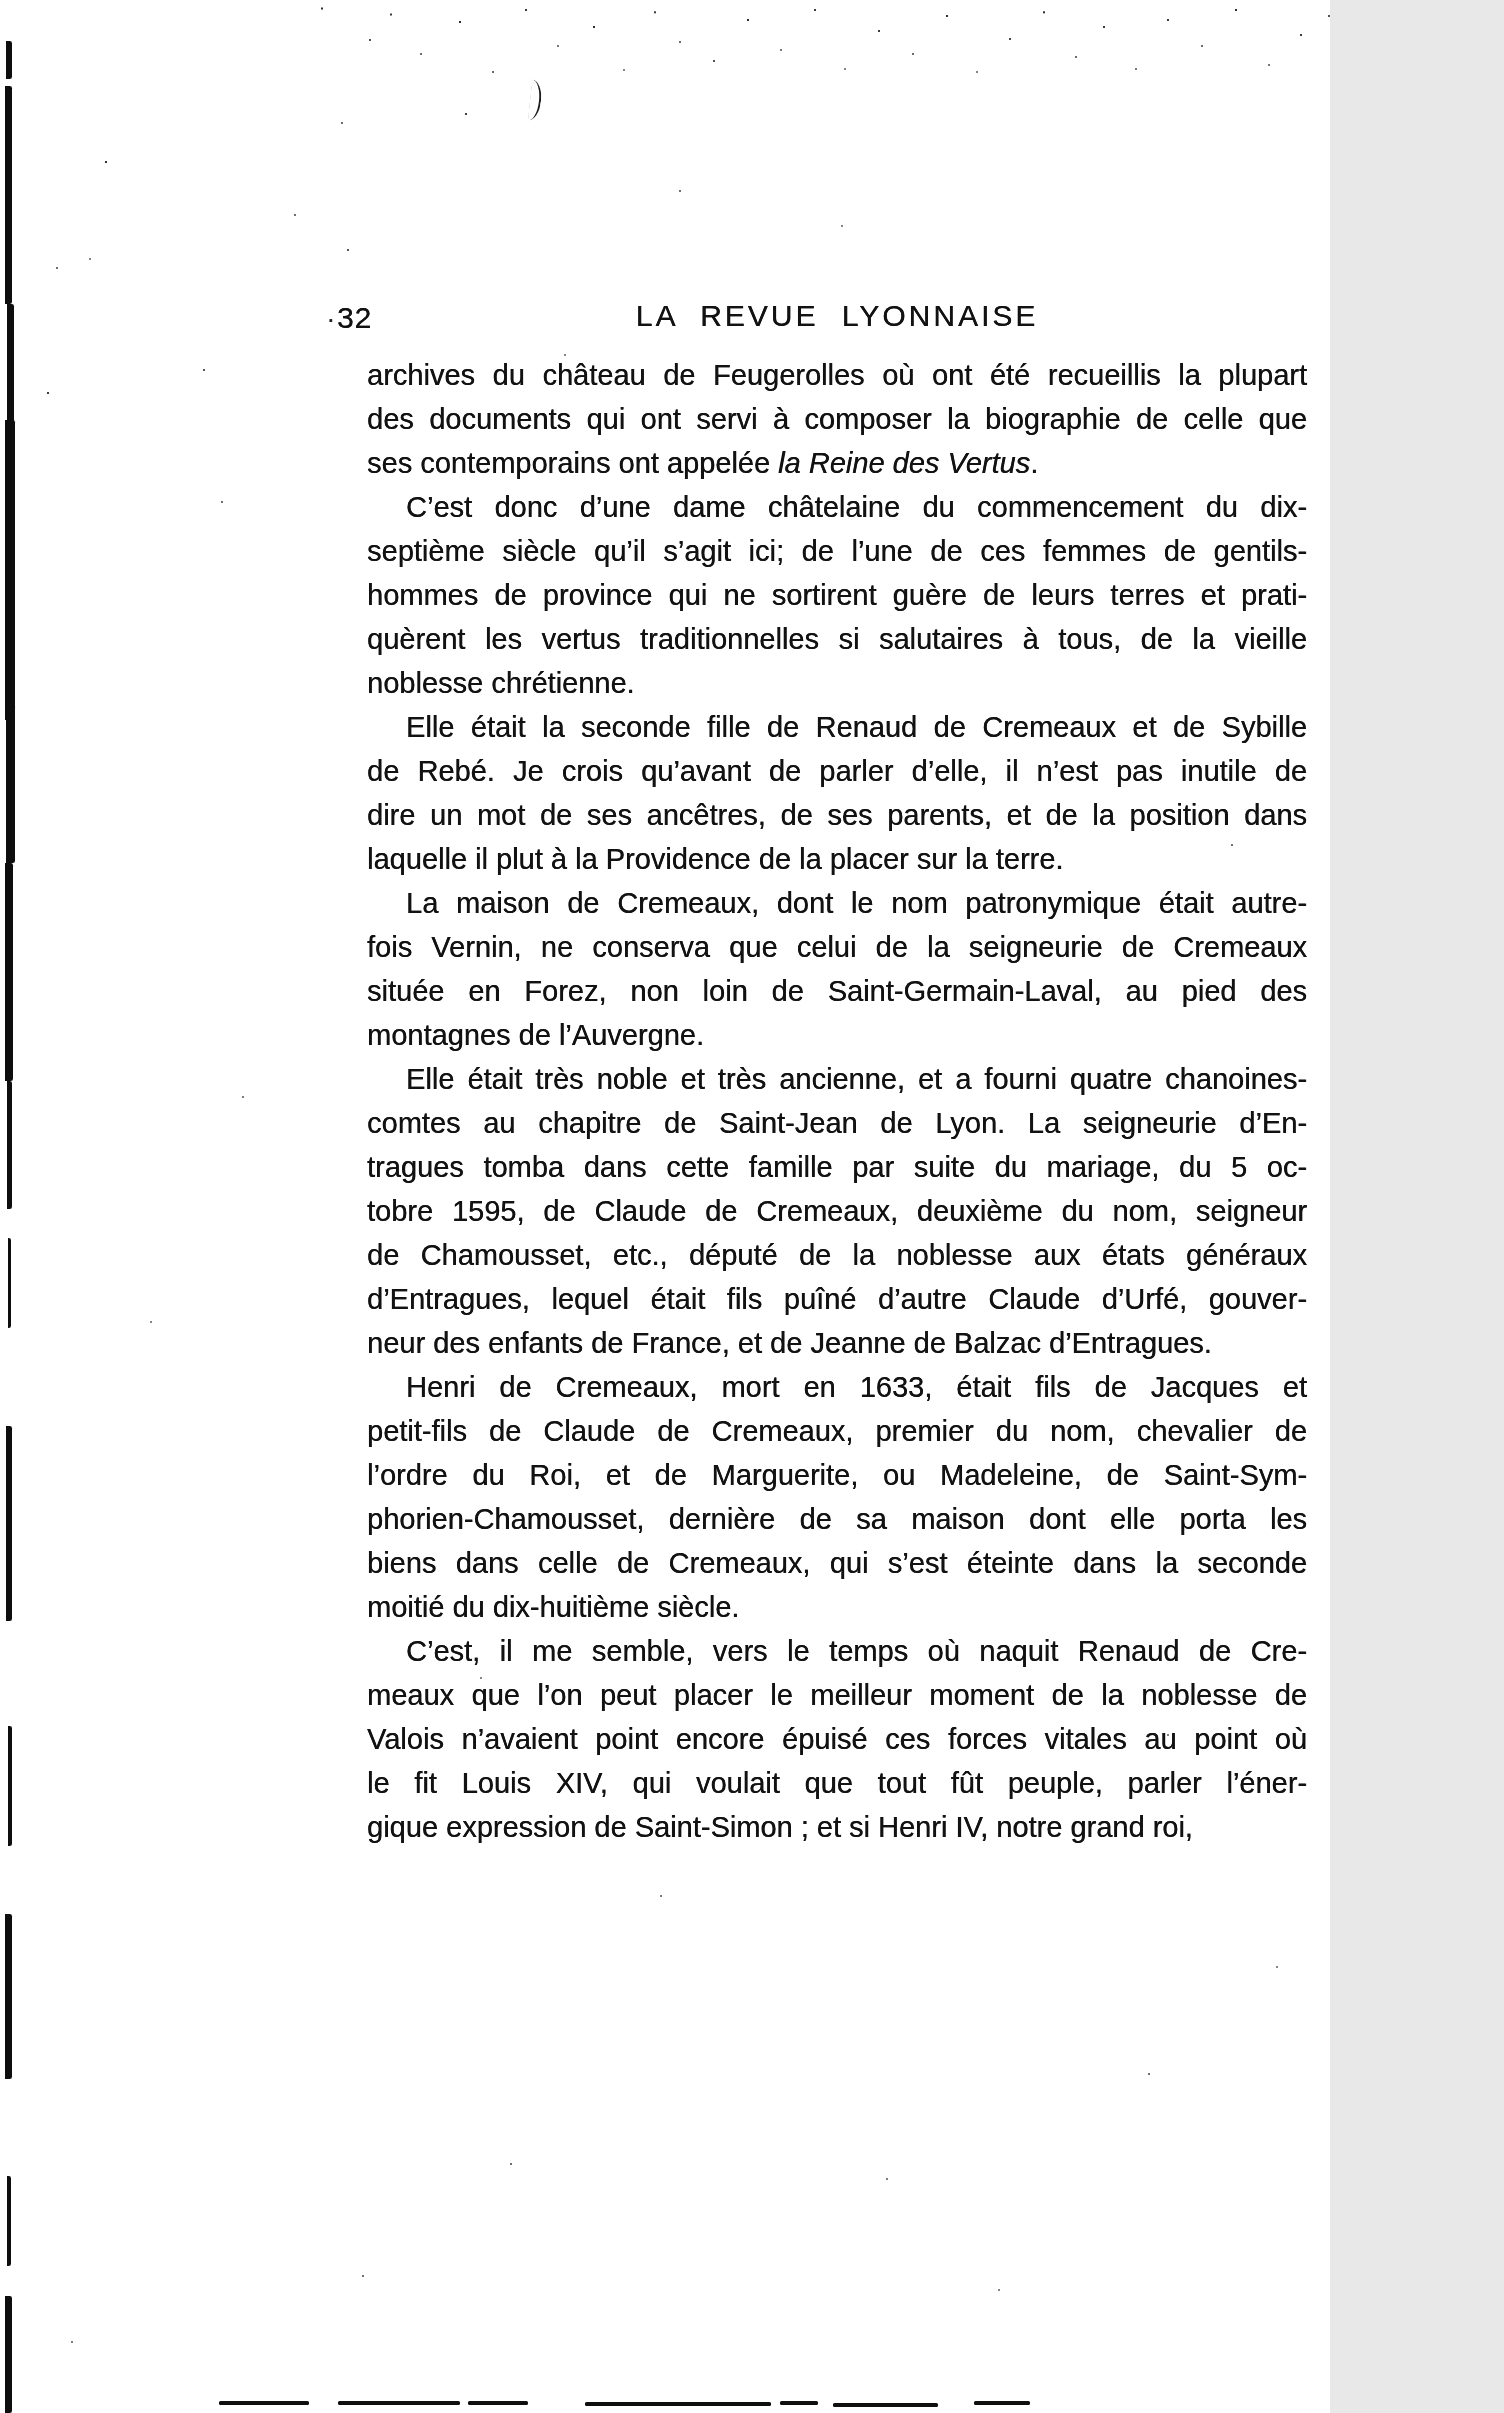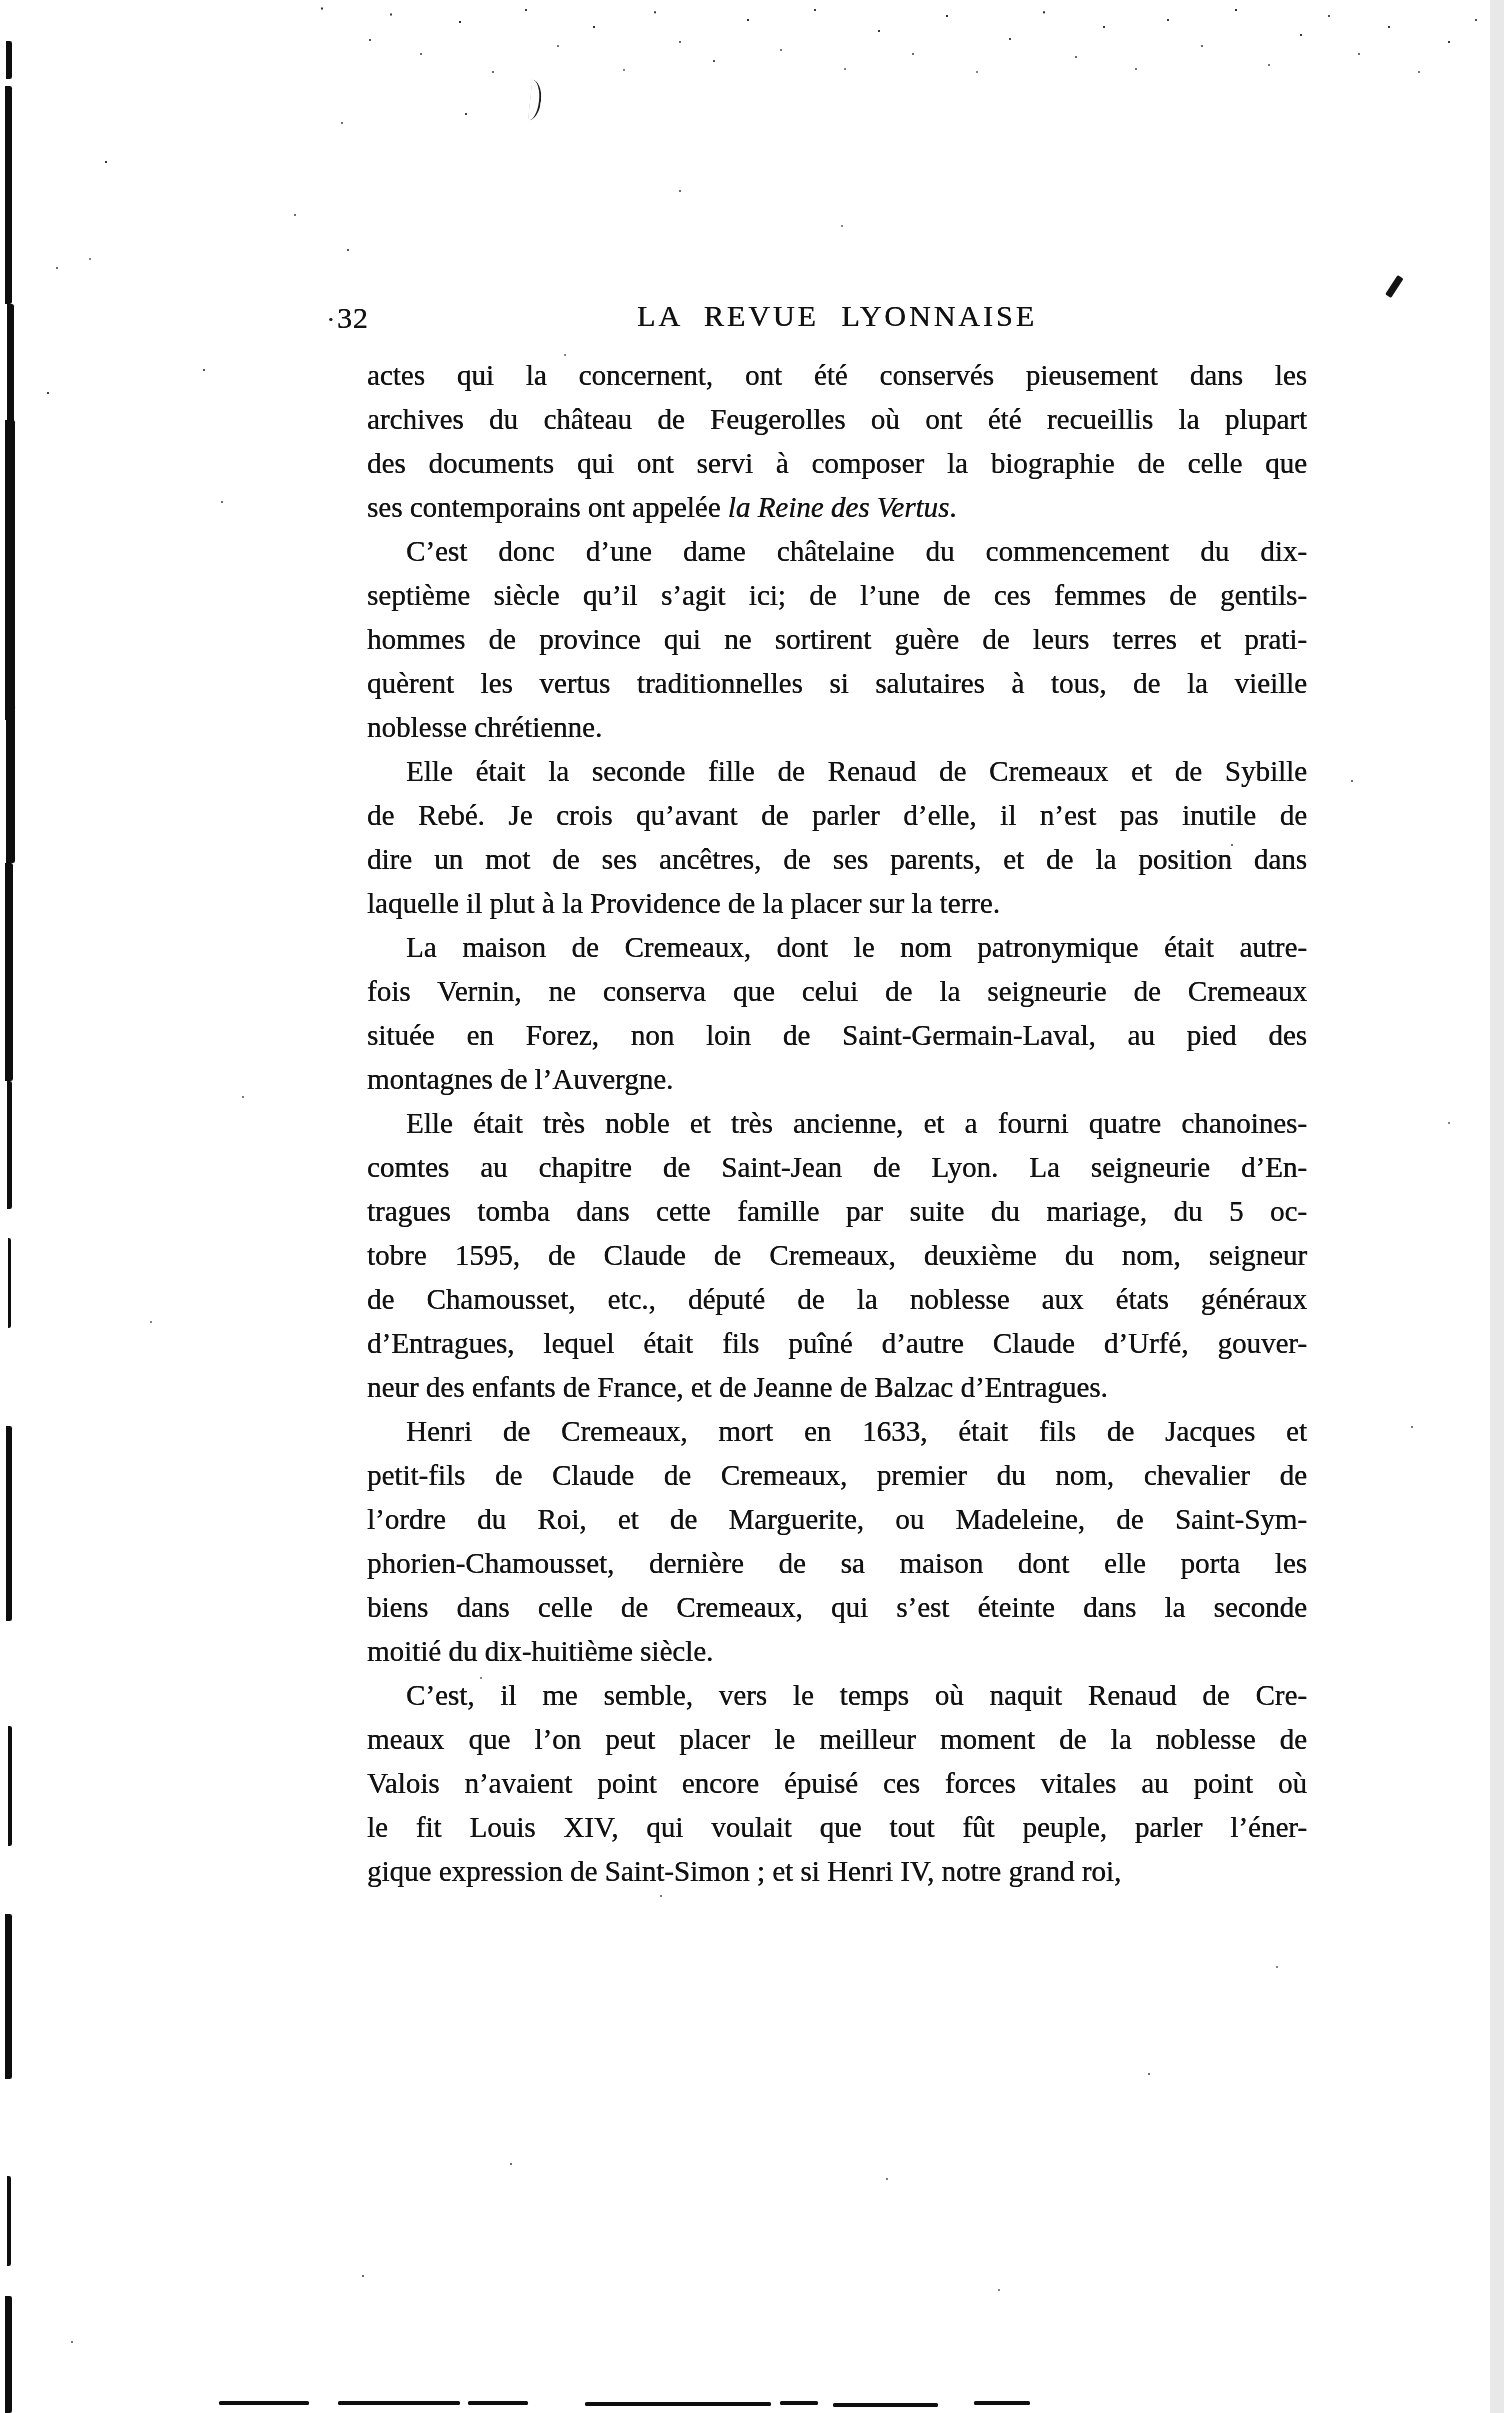--- a/index.html
+++ b/index.html
@@ -1,23 +1,23 @@
 <!DOCTYPE html>
 <html style="font-size:12px"><head>
 <meta charset="utf-8">
 <style>
   * { margin: 0; padding: 0; box-sizing: border-box; }
   html, body { background: #e8e8e8; }
   .page {
     position: relative;
-    width: 1490px;
+    width: 1330px;
     height: 2413px;
     background: #ffffff;
     overflow: hidden;
-    font-family: Liberation Serif, serif;
+    font-family: Liberation Sans, sans-serif;
     color: #121212;
   }
   
   .running-head {
     position: absolute;
     top: 299px;
     left: 367px;
     width: 940px;
     height: 39px;
   }
@@ -141,21 +141,20 @@
 <body>
 
 <div class="page">
 
   <div class="running-head">
     <span class="page-number">32</span>
     <span class="running-title">LA REVUE LYONNAISE</span>
   </div>
 
   <div class="text-block">
-      <div class="text-line"><span>actes qui la concernent, ont été conservés pieusement dans les</span></div>
       <div class="text-line"><span>archives du château de Feugerolles où ont été recueillis la plupart</span></div>
       <div class="text-line"><span>des documents qui ont servi à composer la biographie de celle que</span></div>
       <div class="text-line last"><span>ses contemporains ont appelée </span><span class="it">la Reine des Vertus</span><span>.</span></div>
       <div class="text-line indent"><span>C’est donc d’une dame châtelaine du commencement du dix-</span></div>
       <div class="text-line"><span>septième siècle qu’il s’agit ici; de l’une de ces femmes de gentils-</span></div>
       <div class="text-line"><span>hommes de province qui ne sortirent guère de leurs terres et prati-</span></div>
       <div class="text-line"><span>quèrent les vertus traditionnelles si salutaires à tous, de la vieille</span></div>
       <div class="text-line last"><span>noblesse chrétienne.</span></div>
       <div class="text-line indent"><span>Elle était la seconde fille de Renaud de Cremeaux et de Sybille</span></div>
       <div class="text-line"><span>de Rebé. Je crois qu’avant de parler d’elle, il n’est pas inutile de</span></div>

